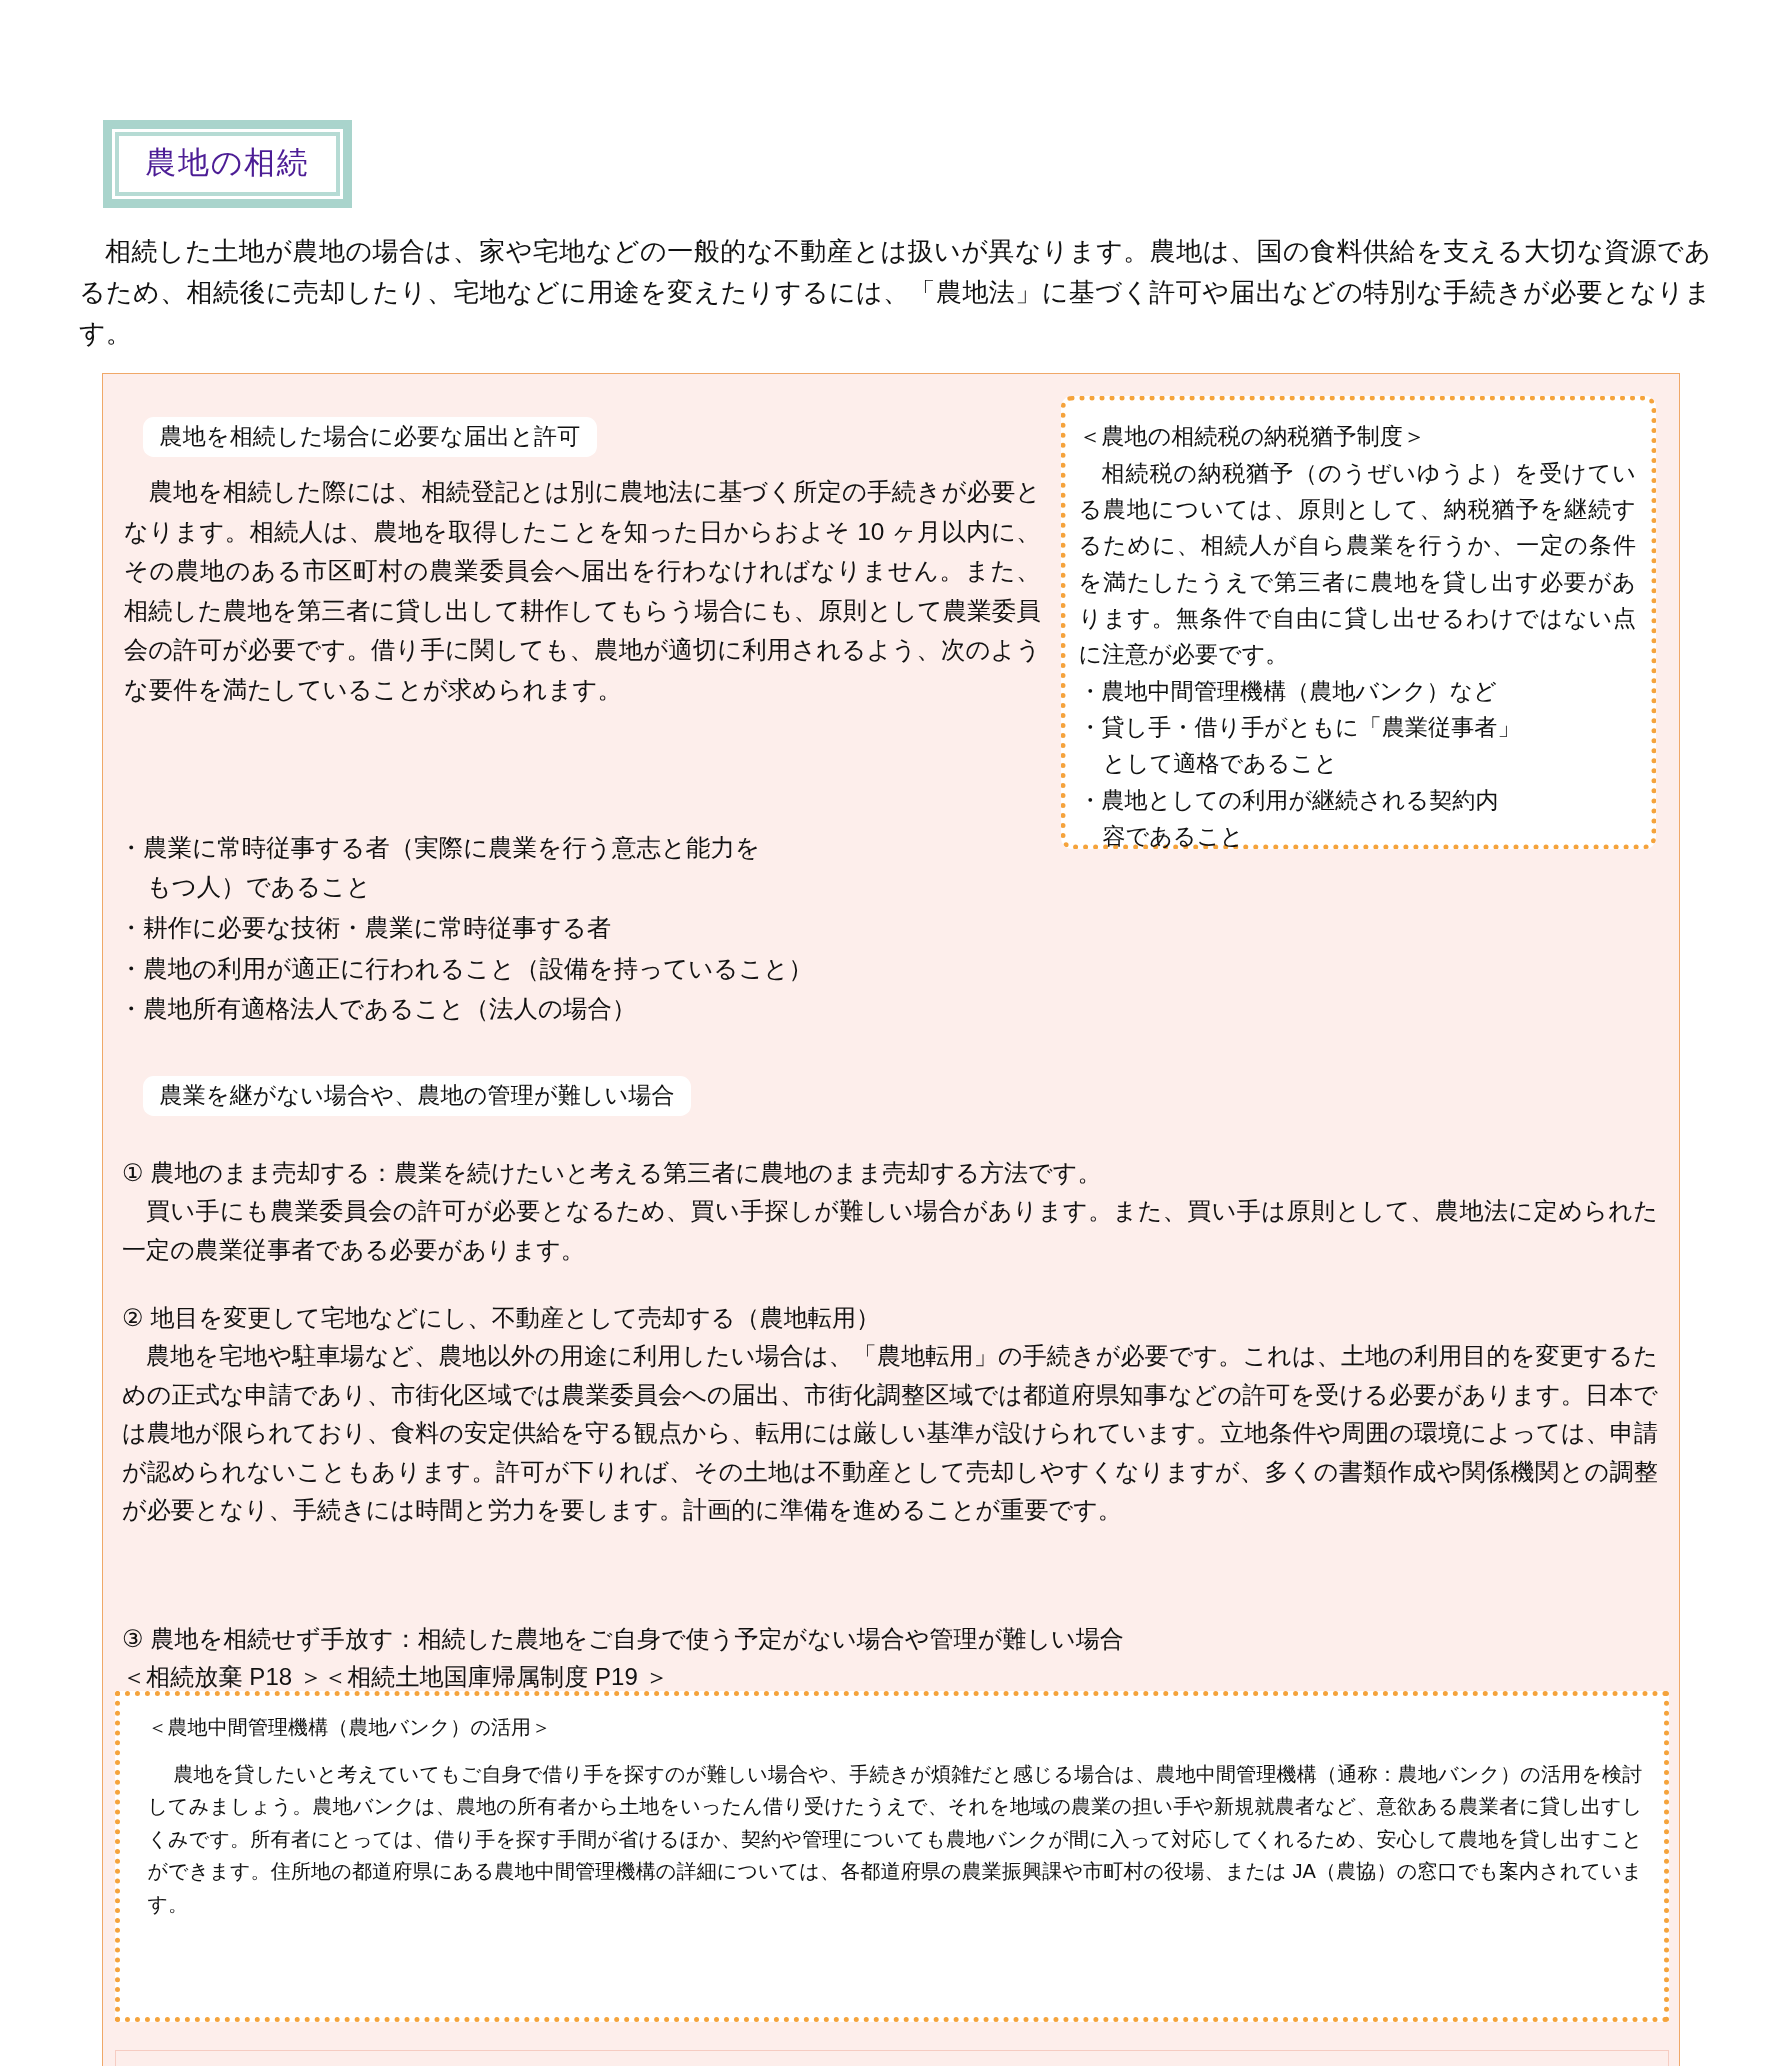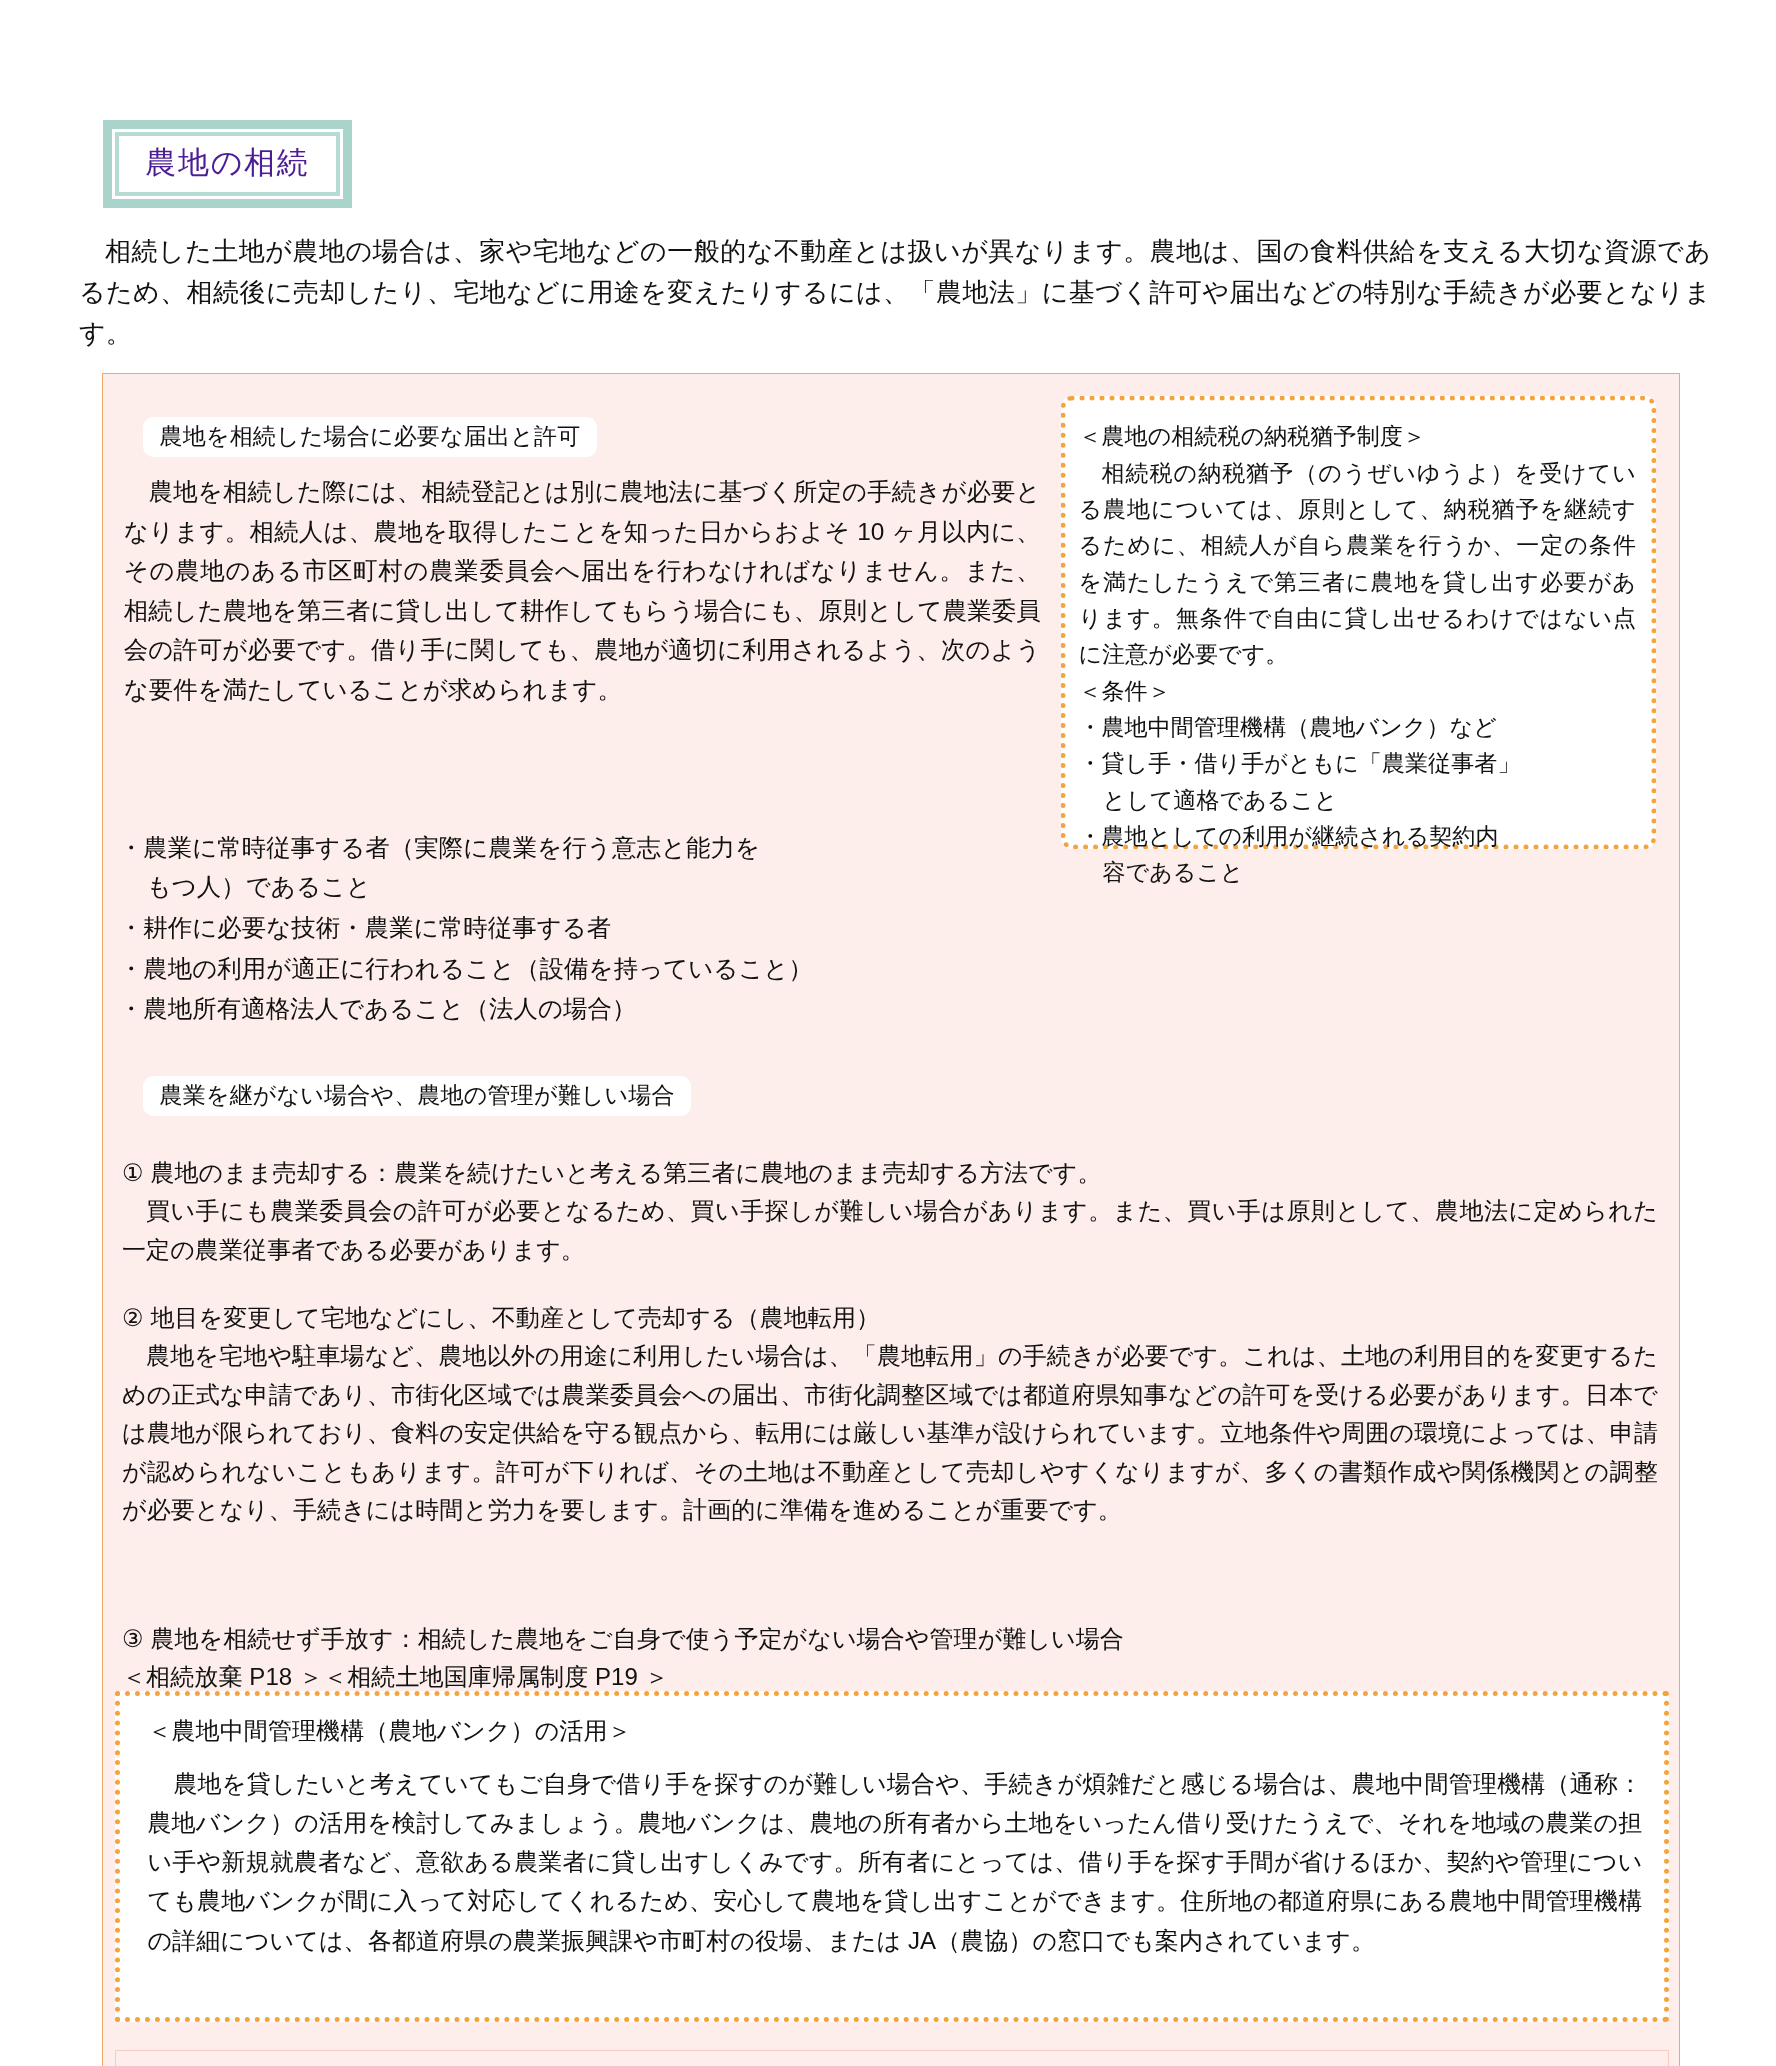--- a/index.html
+++ b/index.html
@@ -163,21 +163,21 @@
     top: 1317px;
     width: 1554px;
     height: 331px;
     background: #ffffff;
     box-sizing: border-box;
     border: 5.8px dotted #f5a33c;
     border-radius: 1.7px;
   }
   .dotbox-bank .inner {
     padding: 15px 22px 0 27px;
-    font-size: 24px;
+    font-size: 20px;
     line-height: 1.63;
     letter-spacing: 0.1px;
     text-align: justify;
     text-justify: inter-character;
   }
   .dotbox-bank .ind { margin-left: 26px; }
   .dotbox-bank .hd { text-align: left; margin-bottom: 14px; }
 
   
   .closing {
@@ -239,21 +239,20 @@
         <span>・農地所有適格法人であること（法人の場合）</span>
       </div>
     </div>
 
     <div class="dotbox-right">
       <div class="inner">
         <div class="bl">＜農地の相続税の納税猶予制度＞</div>
         <div>
           <span class="ind">相続税の納税猶予（のうぜいゆうよ）を受けている農地については、原則として、納税猶予を継続するために、相続人が自ら農業を行うか、一定の条件を満たしたうえで第三者に農地を貸し出す必要があります。無条件で自由に貸し出せるわけではない点に注意が必要です。</span>
         </div>
-        <div class="bl">＜条件＞</div>
         <div class="bl">
           <span>・農地中間管理機構（農地バンク）など</span>
         </div>
         <div class="bl">
           <span>・貸し手・借り手がともに「農業従事者」</span>
           <span class="cont">として適格であること</span>
         </div>
         <div class="bl">
           <span>・農地としての利用が継続される契約内</span>
           <span class="cont">容であること</span>

